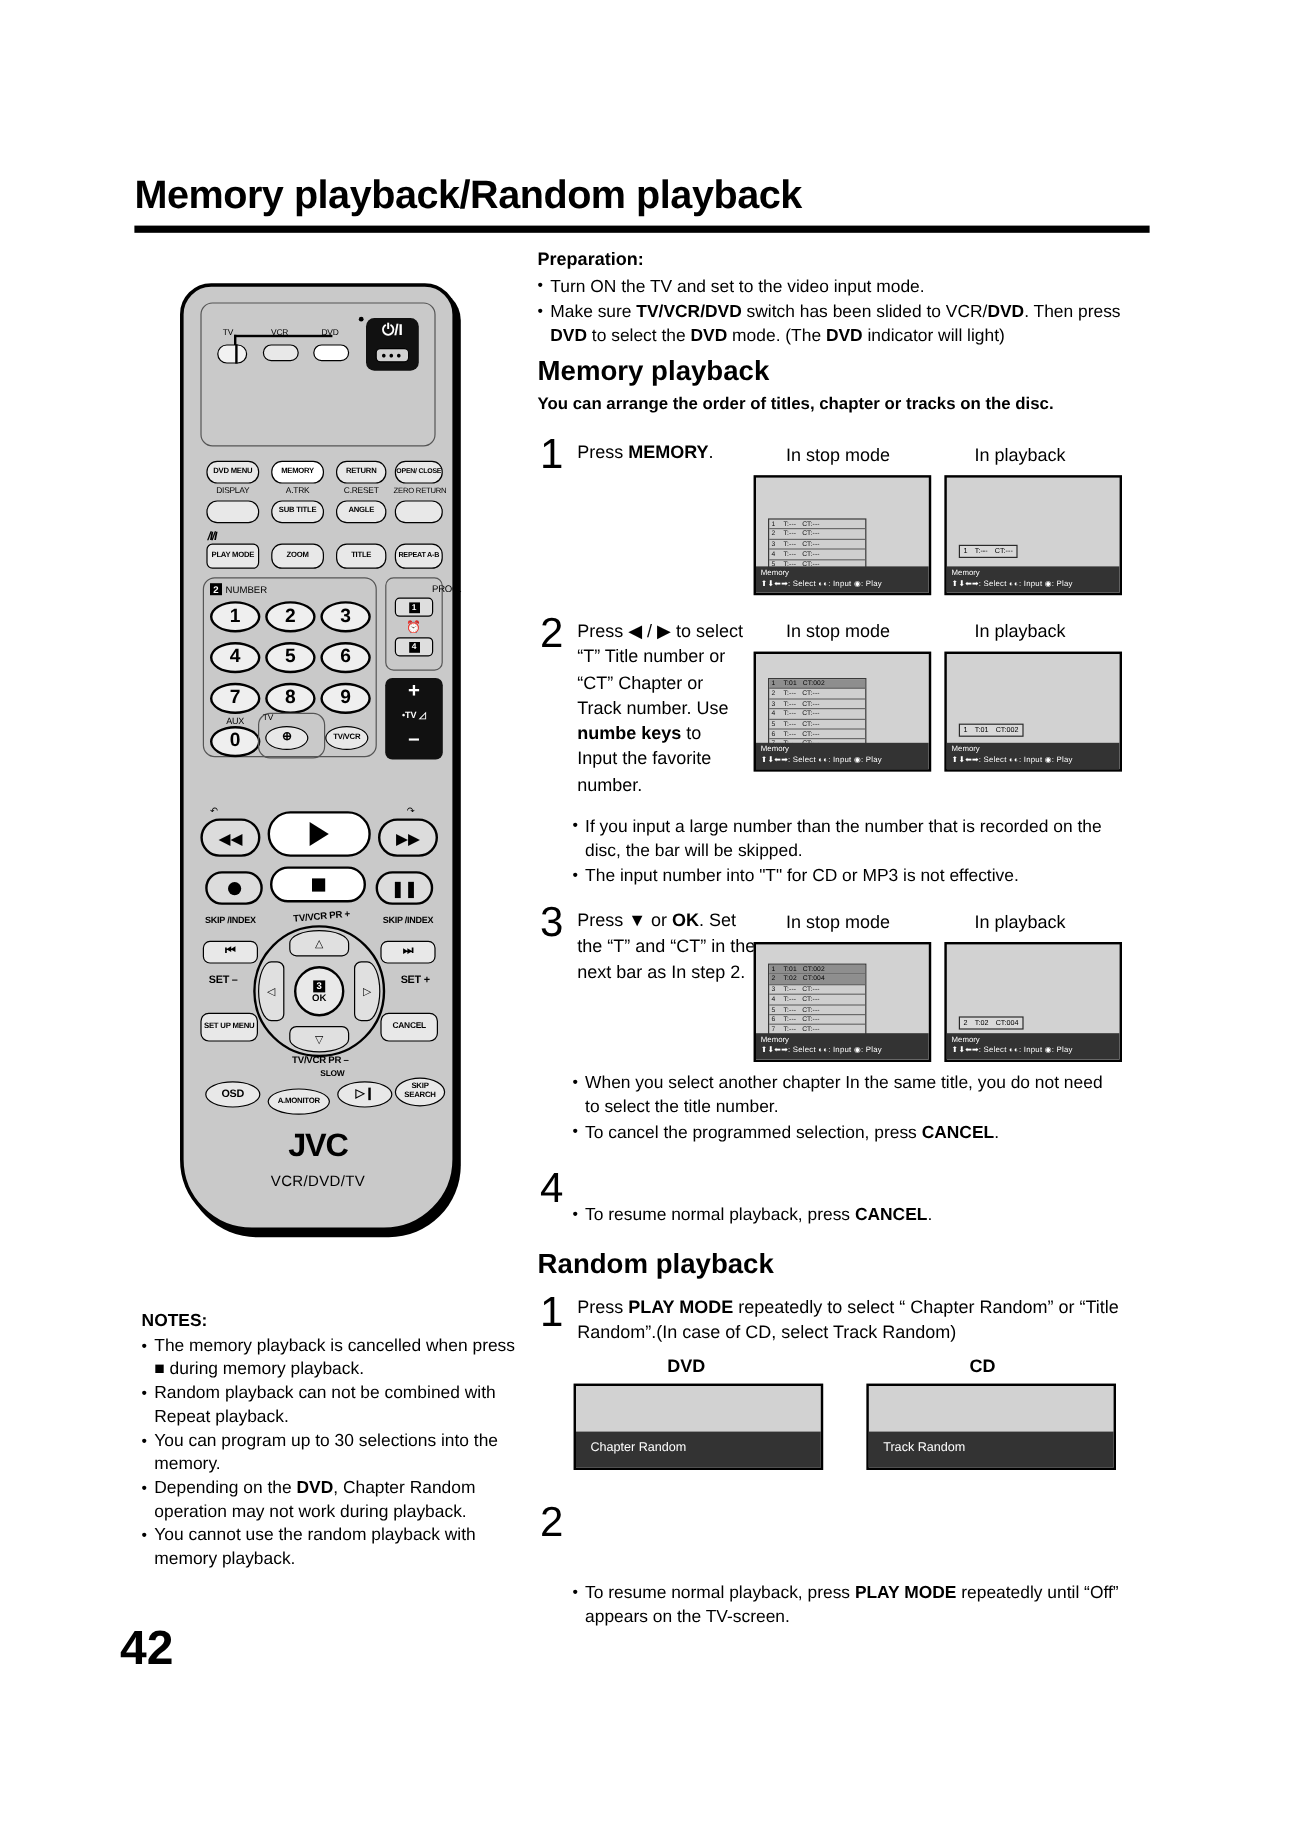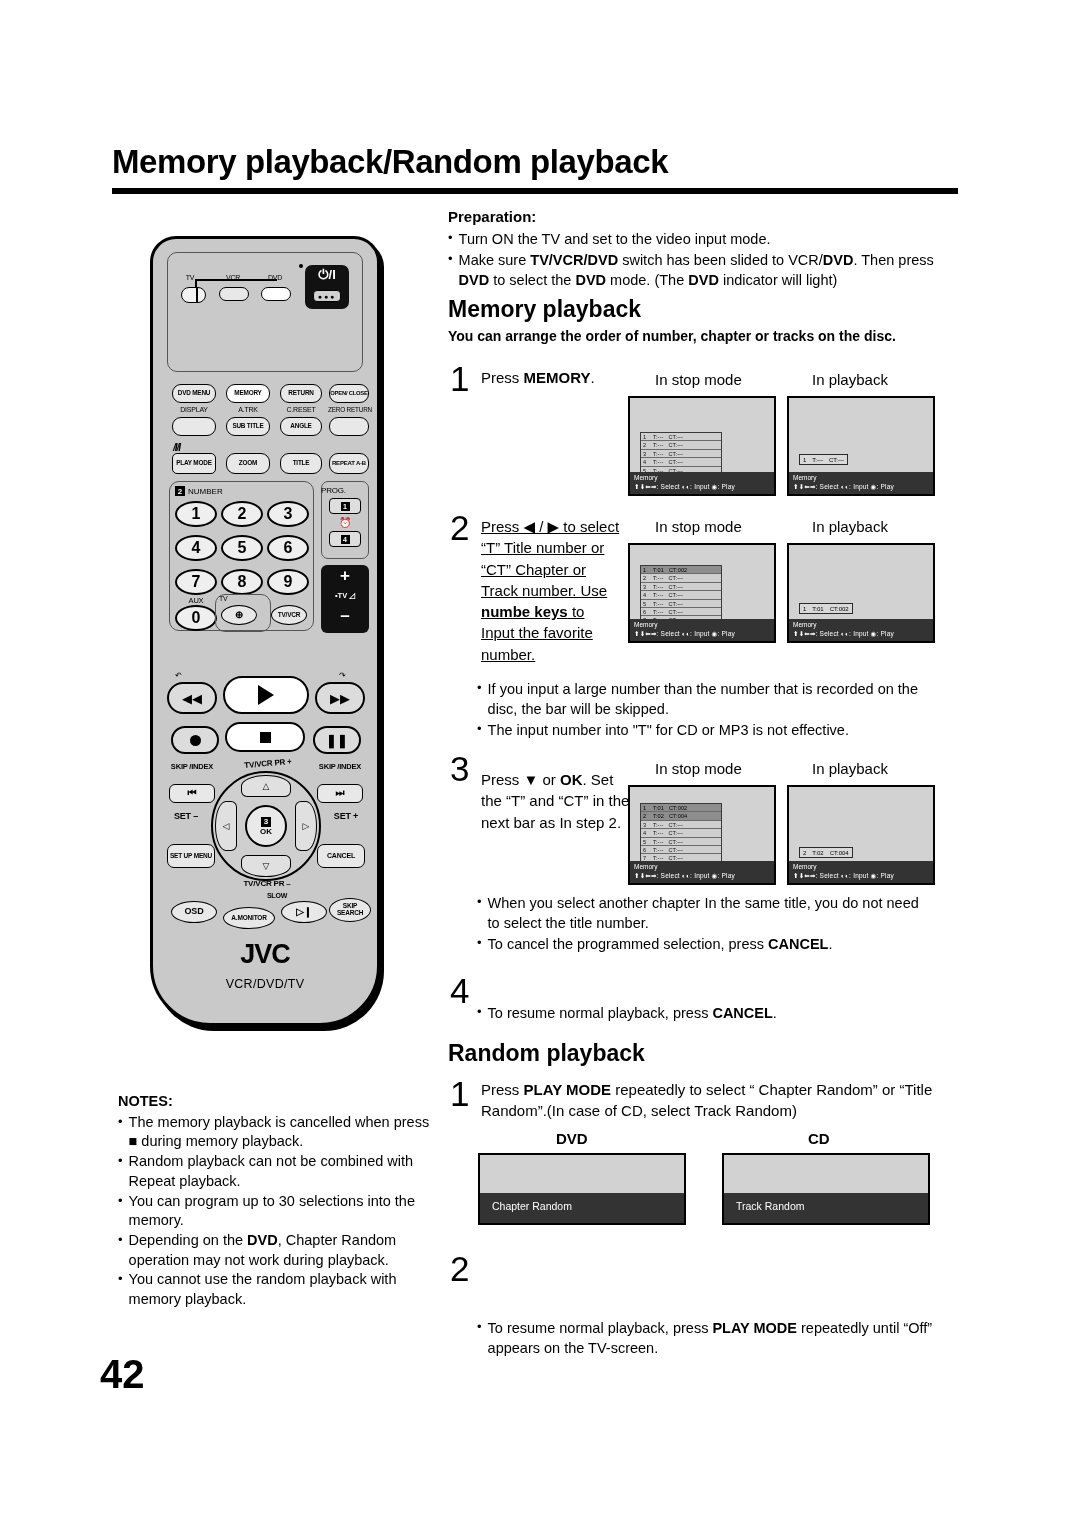--- a/index.html
+++ b/index.html
@@ -157,21 +157,21 @@
       <span class="bullet-dot">•</span>
       <span class="bullet-txt">Turn ON the TV and set to the video input mode.</span>
     </div>
     <div class="bullet-line">
       <span class="bullet-dot">•</span>
       <span class="bullet-txt">Make sure <b>TV/VCR/<b>DVD</b></b> switch has been slided to VCR/<b>DVD</b>. Then press <b>DVD</b> to select the <b>DVD</b> mode. (The <b>DVD</b> indicator will light)</span>
     </div>
   </div>
 
   <div class="sec-head" id="sec-memory">Memory playback</div>
-  <div class="lead-bold">You can arrange the order of number, chapter or tracks on the disc.</div>
+  <div class="lead-bold">You can arrange the order of titles, chapter or tracks on the disc.</div>
 
   <div class="step-num" style="left:450px; top:363px;">1</div>
   <div class="step-txt" style="left:481px; top:367px; width:150px;">Press <b>MEMORY</b>.</div>
 
   <div class="scr-label" style="left:655px; top:371px;">In stop mode</div>
   <div class="scr-label" style="left:812px; top:371px;">In playback</div>
 
   <div class="screen" id="scr-1a" style="left:628px; top:396px; width:148px; height:100px;">
     <div class="osd-list" id="list-1a" style="left:10px; top:34px; width:82px;">
         <div class="osd-row">
@@ -222,21 +222,21 @@
         <span>T:---</span>
         <span>CT:---</span>
       </div>
     <div class="osd-bar">
       <div class="l1">Memory</div>
       <div class="l2">⬆⬇⬅➡: Select ◐◐: Input   ◉: Play</div>
     </div>
   </div>
 
   <div class="step-num" style="left:450px; top:512px;">2</div>
-  <div class="step-txt" style="left:481px; top:516px; width:140px;text-decoration:underline;">Press ◀ / ▶ to select “T” Title number or “CT” Chapter or Track number. Use <b>numbe keys</b> to Input the favorite number.</div>
+  <div class="step-txt" style="left:481px; top:516px; width:140px;">Press ◀ / ▶ to select “T” Title number or “CT” Chapter or Track number. Use <b>numbe keys</b> to Input the favorite number.</div>
 
   <div class="scr-label" style="left:655px; top:518px;">In stop mode</div>
   <div class="scr-label" style="left:812px; top:518px;">In playback</div>
 
   <div class="screen" id="scr-2a" style="left:628px; top:543px; width:148px; height:100px;">
     <div class="osd-list" id="list-2a" style="left:10px; top:20px; width:82px;">
         <div class="osd-row sel">
           <span class="rn">1</span>
           <span>T:01</span>
           <span>CT:002</span>
@@ -295,21 +295,21 @@
       <span class="bullet-dot">•</span>
       <span class="bullet-txt">If you input a large number than the number that is recorded on the disc, the bar will be skipped.</span>
     </div>
     <div class="bullet-line">
       <span class="bullet-dot">•</span>
       <span class="bullet-txt">The input number into "T" for CD or MP3 is not effective.</span>
     </div>
   </div>
 
   <div class="step-num" style="left:450px; top:753px;">3</div>
-  <div class="step-txt" style="left:481px; top:757px; width:150px;margin-top:12px;">Press ▼ or <b>OK</b>. Set the “T” and “CT” in the next bar as In step 2.</div>
+  <div class="step-txt" style="left:481px; top:757px; width:150px;">Press ▼ or <b>OK</b>. Set the “T” and “CT” in the next bar as In step 2.</div>
 
   <div class="scr-label" style="left:655px; top:760px;">In stop mode</div>
   <div class="scr-label" style="left:812px; top:760px;">In playback</div>
 
   <div class="screen" id="scr-3a" style="left:628px; top:785px; width:148px; height:100px;">
     <div class="osd-list" id="list-3a" style="left:10px; top:16px; width:82px;">
         <div class="osd-row sel">
           <span class="rn">1</span>
           <span>T:01</span>
           <span>CT:002</span>
@@ -494,21 +494,21 @@
 
     <div class="rc-lab" style="left:22px; top:357px; width:42px; font-size:7.5px;">AUX</div>
     <div class="rc-num" style="left:22px; top:366px;">0</div>
 
     <div class="rc-panel" style="left:62px; top:355px; width:56px; height:38px;"></div>
     <div class="rc-lab" style="left:66px; top:356px; width:30px; font-size:7px; text-align:left;">TV</div>
     <div class="rc-btn oval" style="left:68px; top:366px; width:36px; height:20px; border-radius:50%; font-size:10px;">⊕</div>
     <div class="rc-btn oval" style="left:118px; top:366px; width:36px; height:20px; border-radius:50%; font-size:6.5px;">TV/VCR</div>
 
     <div class="prog-box" style="left:168px; top:242px; width:48px; height:78px;"></div>
-    <div class="rc-lab" style="left:168px; top:247px; width:25px; font-size:8px;">PROG.</div>
+    <div class="rc-lab" style="left:168px; top:247px; width:25px; font-size:8px;padding-left:39px;">PROG.</div>
     <div class="sqbtn" style="left:176px; top:259px; width:32px; height:16px;">
       <span class="sq-ico">1</span>
     </div>
     <div style="position:absolute; left:186px; top:278px; font-size:10px;">⏰</div>
     <div class="sqbtn" style="left:176px; top:292px; width:32px; height:16px;">
       <span class="sq-ico">4</span>
     </div>
 
     <div class="tvvol" style="left:168px; top:326px; width:48px; height:68px;">
       <div class="pm" style="top:1px;">+</div>

